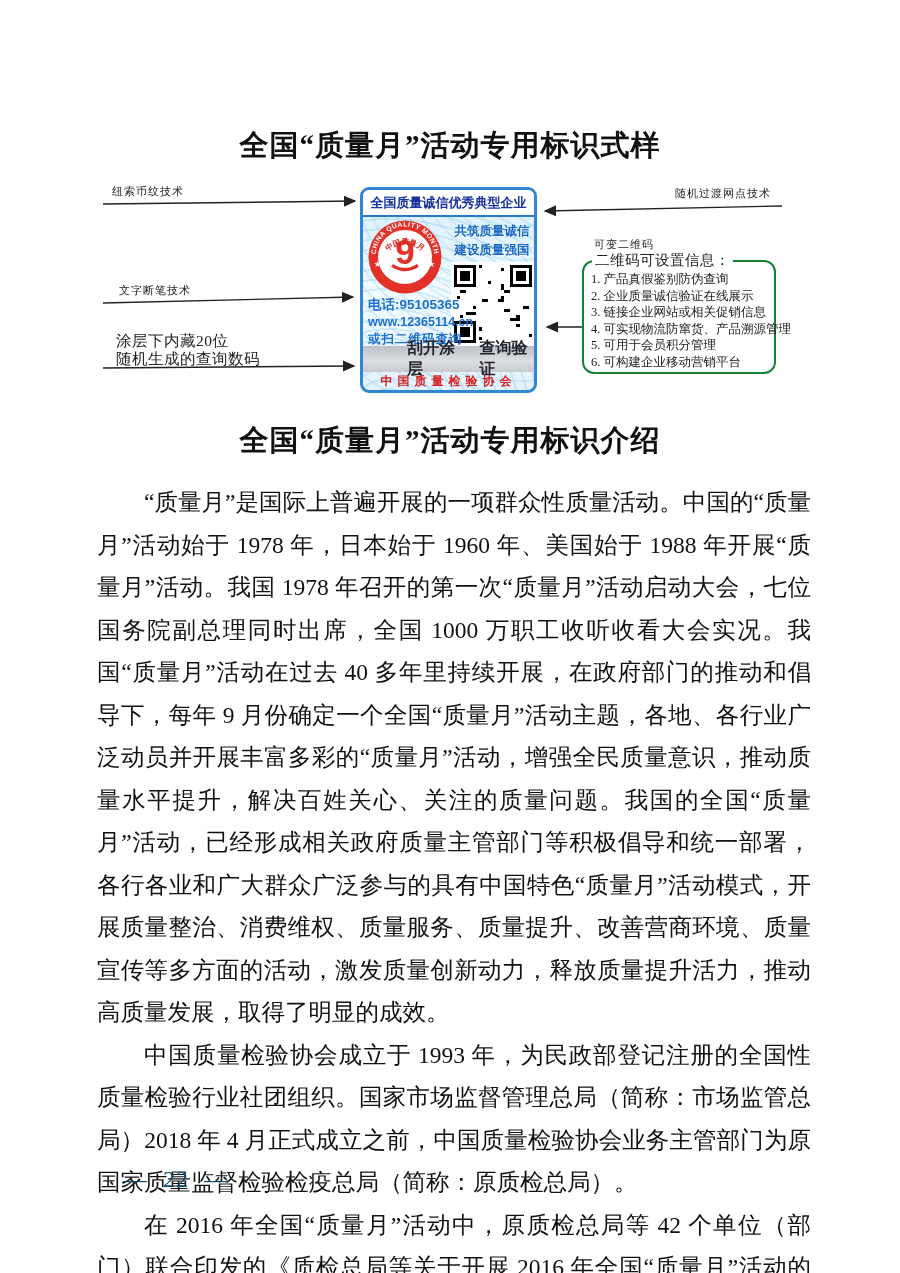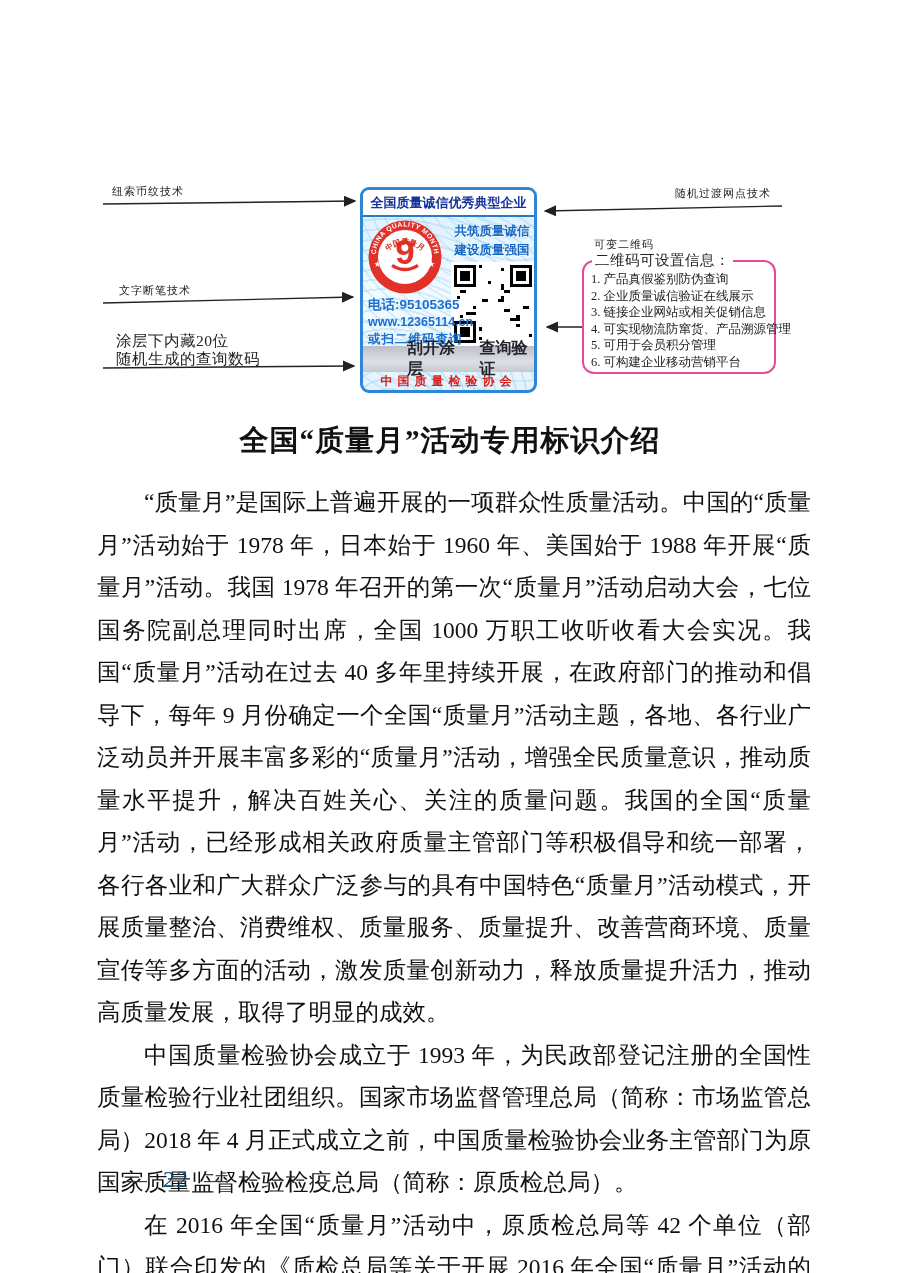--- a/index.html
+++ b/index.html
@@ -21,21 +21,21 @@
     white-space:nowrap;
   }
   .anno.small { font-size:15.5px; letter-spacing:0.5px; }
 
   
   #connectors { position:absolute; left:0; top:0; pointer-events:none; }
 
   
   .qr-info-box {
     position:absolute; left:582px; top:260px; width:194px; height:114px;
-    border:2px solid #ec4899; border-radius:12px; box-sizing:border-box;
+    border:2px solid #15803d; border-radius:12px; box-sizing:border-box;
   }
   .qr-info-box .legend {
     position:absolute; top:-11px; left:8px; background:#fff; padding:0 3px;
     font-size:14.5px; color:#222; letter-spacing:0.5px; white-space:nowrap;
   }
   .qr-info-box ul { margin:9px 0 0 0; padding:0 12px 0 7px; list-style:none; }
   .qr-info-box li {
     font-size:12.5px; line-height:16.5px; color:#222; white-space:nowrap;
     letter-spacing:0px;
   }
@@ -93,20 +93,21 @@
   .page-footer {
     position:absolute; left:123px; top:1166px; font-size:24px; color:#0c4a6e;
     word-spacing:8px; letter-spacing:1px;
   }
 </style>
 </head>
 <body>
 
 <div class="page">
 
+  <div class="doc-title" id="title-sample">全国“质量月”活动专用标识式样</div>
   <div class="doc-title" id="title-intro">全国“质量月”活动专用标识介绍</div>
 
   <svg id="connectors" width="900" height="430">
     <defs>
       <marker id="arrR" markerWidth="9" markerHeight="8" refX="8" refY="4" orient="auto">
         <path d="M0,0 L9,4 L0,8 Z" fill="#222"></path>
       </marker>
     </defs>
     <line x1="103" y1="204" x2="355" y2="201" stroke="#222" stroke-width="1.4" marker-end="url(#arrR)"></line>
     <line x1="103" y1="303" x2="353" y2="297" stroke="#222" stroke-width="1.4" marker-end="url(#arrR)"></line>

